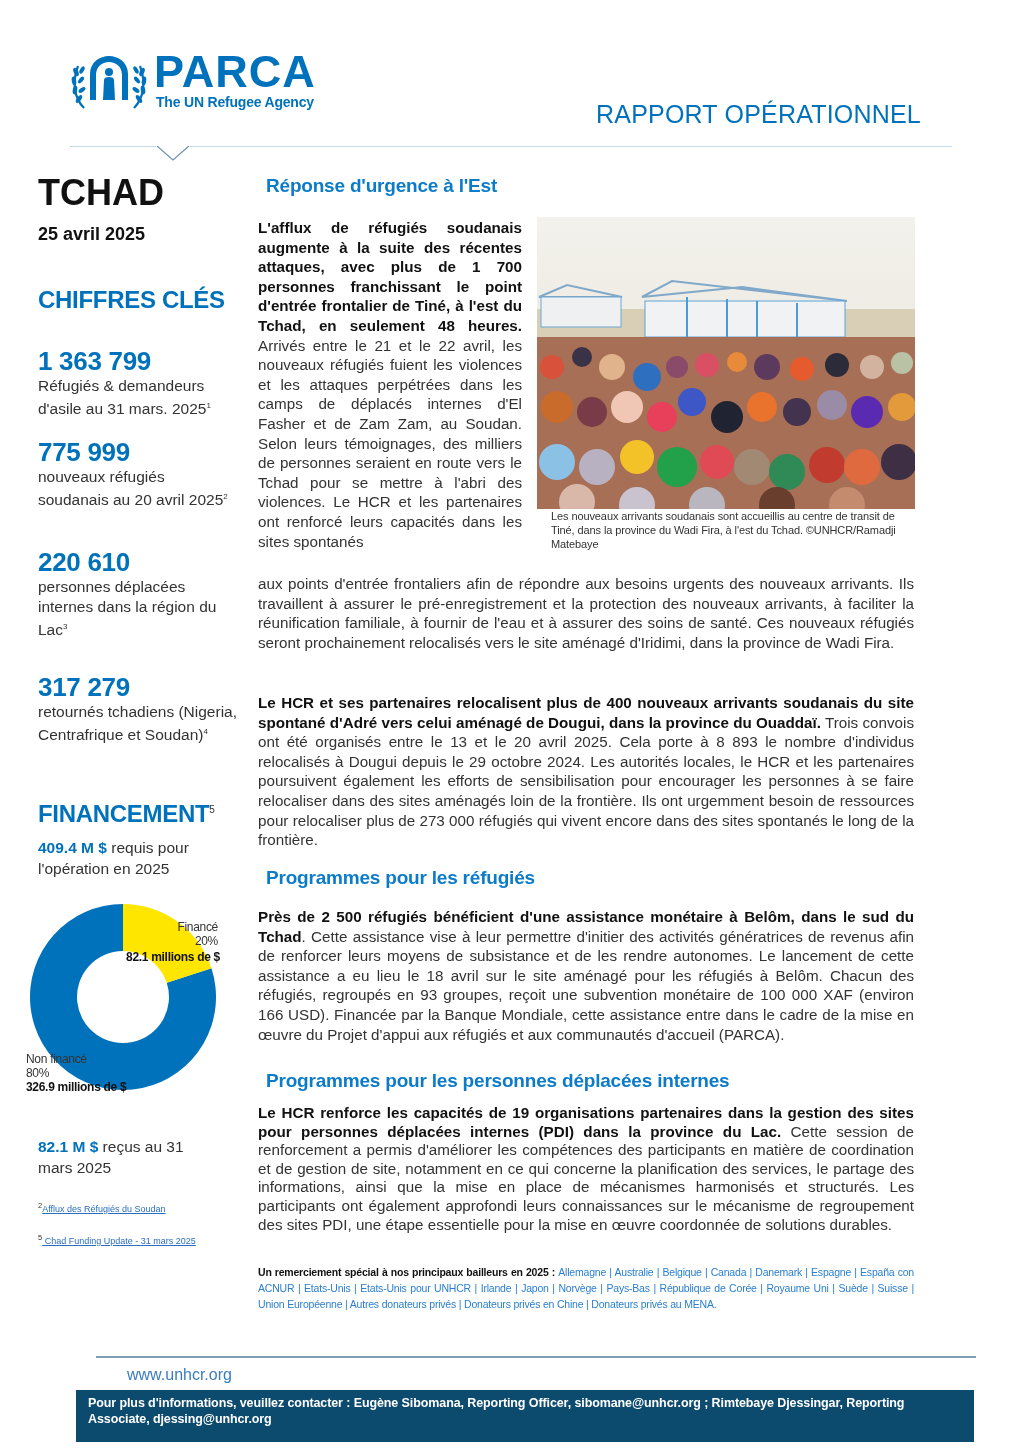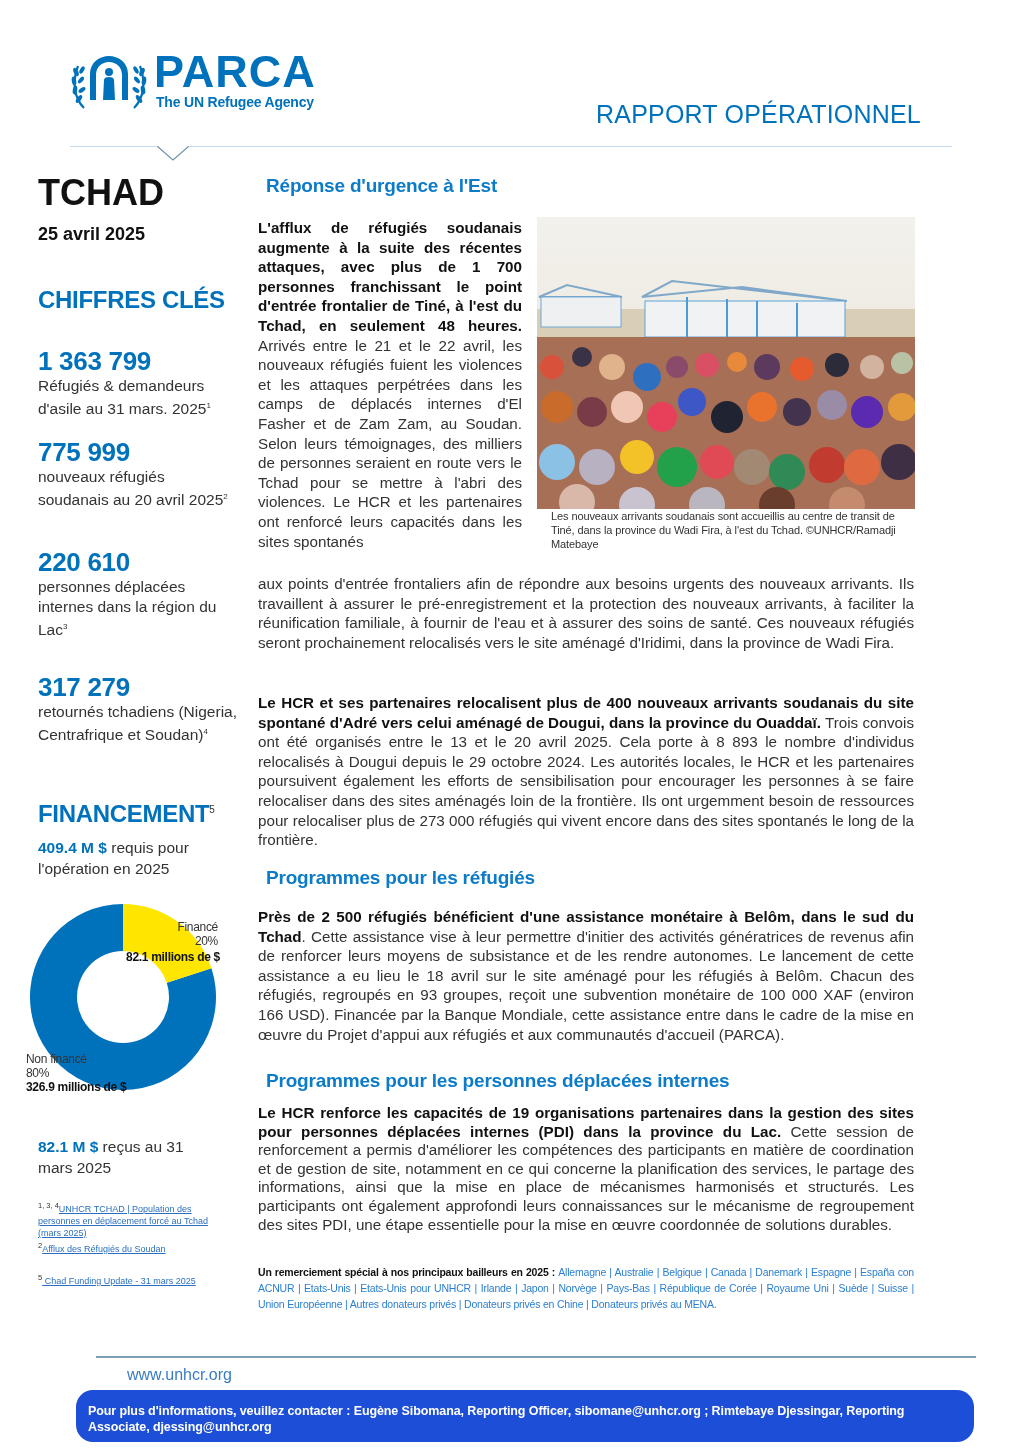--- a/index.html
+++ b/index.html
@@ -46,21 +46,21 @@
   .photo-caption { position: absolute; left: 551px; top: 509px; width: 354px; font-size: 11px; line-height: 14px; color: #333; letter-spacing: -0.1px; }
 
   .donors { position: absolute; left: 258px; top: 1264px; width: 656px; font-size: 10.5px; line-height: 16px; color: #333; text-align: justify; letter-spacing: -0.2px; }
   .donors b { color: #111; }
   .donors .dn { color: #2a7fd0; margin-top: 40px; }
   .donors .sep { color: #2a7fd0; }
 
   
   .footer-rule { position: absolute; left: 96px; top: 1356px; width: 880px; border-top: 2px solid #7c9fb5; }
   .footer-url { position: absolute; left: 127px; top: 1366px; font-size: 16px; color: #3b7cc1; }
-  .footer-bar { position: absolute; left: 76px; top: 1390px; width: 898px; height: 52px; background: #1d4ed8; padding: 13px 12px; color: #fff; font-size: 12.5px; font-weight: bold; line-height: 16px; letter-spacing: -0.1px; border-radius: 17px; }
+  .footer-bar { position: absolute; left: 76px; top: 1390px; width: 898px; height: 52px; background: #0c4a6e; padding: 5px 12px; color: #fff; font-size: 12.5px; font-weight: bold; line-height: 16px; letter-spacing: -0.1px; }
 </style>
 </head>
 <body>
 
 <div class="logo">
   <svg class="logo-emblem" viewBox="0 0 78 62">
 
     <path d="M14 58 C4 48 2 32 8 16" stroke="#0072bc" stroke-width="2.2" fill="none"></path>
     <g fill="#0072bc">
       <ellipse cx="6" cy="22" rx="2.2" ry="4.5" transform="rotate(-25 6 22)"></ellipse>
@@ -135,21 +135,20 @@
   <div class="donut-label" style="left:144px; top:30px; text-align:right; width:50px;">20%</div>
   <div class="donut-label" style="left:76px; top:46px; width:120px; text-align:right;"><b>82.1 millions de $</b></div>
   <div class="donut-label" style="left:2px; top:148px;">Non financé</div>
   <div class="donut-label" style="left:2px; top:162px;">80%</div>
   <div class="donut-label" style="left:2px; top:176px;"><b>326.9 millions de $</b></div>
 </div>
 
 <div class="fund-line" style="top:1136px; width:180px;"><b>82.1 M $</b><span> reçus au 31 mars 2025</span></div>
 
 <div class="footnotes">
-  <div><sup>1, 3, 4</sup><a>UNHCR TCHAD | Population des personnes en déplacement forcé au Tchad (mars 2025)</a></div>
   <div><sup>2</sup><a>Afflux des Réfugiés du Soudan</a></div>
   <div style="margin-top:17px"><sup>5</sup><a> Chad Funding Update - 31 mars 2025</a></div>
 </div>
 
 <div class="sec-title" style="top:175px">Réponse d'urgence à l'Est</div>
 
 <div class="para para-narrow" style="top:218px"><b>L'afflux de réfugiés soudanais augmente à la suite des récentes attaques, avec plus de 1 700 personnes franchissant le point d'entrée frontalier de Tiné, à l'est du Tchad, en seulement 48 heures.</b><span> Arrivés entre le 21 et le 22 avril, les nouveaux réfugiés fuient les violences et les attaques perpétrées dans les camps de déplacés internes d'El Fasher et de Zam Zam, au Soudan. Selon leurs témoignages, des milliers de personnes seraient en route vers le Tchad pour se mettre à l'abri des violences. Le HCR et les partenaires ont renforcé leurs capacités dans les sites spontanés</span></div>
 
 <div class="photo">
   <svg width="378" height="292" viewBox="0 0 378 292">

